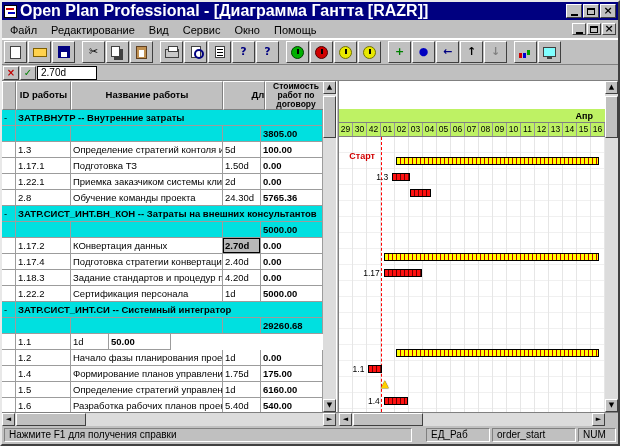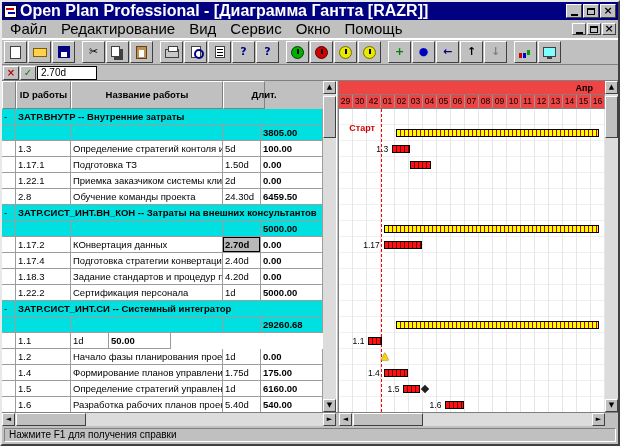--- a/index.html
+++ b/index.html
@@ -18,21 +18,21 @@
   .title-text { color:#fff; font-size:16px; font-weight:bold; flex:1; white-space:nowrap; overflow:hidden; }
   .ctl { width:16px; height:14px; background:#c0c0c0; border:1px solid; border-color:#fff #404040 #404040 #fff;
          display:inline-flex; align-items:center; justify-content:center; margin-left:1px; color:#000; }
   .ctl-s { width:14px; height:12px; }
   .g-min { width:7px; height:2px; background:#000; margin-top:7px; }
   .g-max { width:8px; height:7px; border:1px solid #000; border-top-width:2px; }
   .g-close { font-size:11px; font-weight:bold; line-height:10px; font-family:"DejaVu Sans",sans-serif;}
 
   
   .menubar { flex:0 0 18px; display:flex; align-items:center; padding-left:1px; border-bottom:1px solid #fff; }
-  .menu-item { font-size:15px; padding:2px 7px; color:#000; }
+  .menu-item { font-size:11px; padding:2px 7px; color:#000; }
   .mdi-ctrls { margin-left:auto; display:flex; padding-right:2px; }
 
   
   .toolbar { flex:0 0 26px; display:flex; align-items:center; padding:0 2px;
              border-top:1px solid #fff; border-bottom:1px solid #808080; }
   .tb-btn { width:23px; height:22px; flex:0 0 23px; border:1px solid; border-color:#fff #404040 #404040 #fff;
             background:#c0c0c0; display:flex; align-items:center; justify-content:center; margin-right:1px; }
   .tb-sep { width:6px; flex:0 0 6px; }
   .tbi { position:relative; display:block; }
   .tbi-text { font-size:11px; line-height:14px; font-weight:bold; text-align:center;
@@ -92,21 +92,21 @@
   
   .vscroll { flex:0 0 13px; width:13px; display:flex; flex-direction:column; background:#dcdcdc; }
   .sc-btn { flex:0 0 13px; height:13px; background:#c0c0c0; border:1px solid; border-color:#fff #404040 #404040 #fff;
             font-size:7px; line-height:11px; text-align:center; color:#000; font-family:"DejaVu Sans",sans-serif;}
   .sc-track { flex:1; position:relative; }
   .sc-thumb { position:absolute; left:0; right:0; top:2px; height:42px; background:#c0c0c0; border:1px solid; border-color:#fff #404040 #404040 #fff; }
   .splitter { flex:0 0 3px; background:#c0c0c0; border-left:1px solid #fff; border-right:1px solid #808080; }
 
   
   .gantt { flex:0 0 266px; width:266px; display:flex; flex-direction:column; background:#fff; overflow:hidden; }
-  .g-header { flex:0 0 28px; background:#ef4444; border-bottom:1px solid #808080; }
+  .g-header { flex:0 0 28px; background:#bef264; border-bottom:1px solid #808080;margin-top:28px; }
   .g-month { height:14px; position:relative; border-bottom:1px solid #808080; font-size:9px; font-weight:bold; }
   .g-month span { position:absolute; right:12px; top:2px; }
   .g-days { height:13px; display:flex; }
   .g-day { flex:0 0 14px; width:14px; font-size:8.5px; text-align:center; line-height:13px; border-right:1px solid #989898; }
   .g-body { flex:1; position:relative; overflow:hidden;
             background: repeating-linear-gradient(90deg, transparent 0 13px, #e6e6e6 13px 14px),
                         repeating-linear-gradient(180deg, transparent 0 15px, #f0f0f0 15px 16px), #fff; }
   .start-line { position:absolute; top:0; bottom:0; width:0; border-left:1px dashed #ff0000; }
   .start-label { position:absolute; color:#d00000; font-size:9px; font-weight:bold; transform:translateX(-100%); padding-right:4px; white-space:nowrap; }
   .bar { position:absolute; height:8px; border:1px solid #000; }
@@ -244,20 +244,21 @@
   </div>
 
   <div class="main">
 
     <div class="table-grid">
       <div class="t-header">
         <div class="th w-exp"></div>
         <div class="th w-id">ID работы</div>
         <div class="th w-name">Название работы</div>
         <div class="th w-dur">Длит.</div>
+        <div class="th w-cost th-cost">Стоимость работ по договору</div>
       </div>
       <div class="t-rows" id="t-rows">
           <div class="t-row row-section">
             <div class="td w-exp">-</div>
             <div class="td w-span cell-section">ЗАТР.ВНУТР -- Внутренние затраты</div>
           </div>
           <div class="t-row row-total">
             <div class="td w-exp"></div>
             <div class="td w-id"></div>
             <div class="td w-name"></div>
@@ -283,21 +284,21 @@
             <div class="td w-id">1.22.1</div>
             <div class="td w-name">Приемка заказчиком системы клиент</div>
             <div class="td w-dur">2d</div>
             <div class="td w-cost cell-cost">0.00</div>
           </div>
           <div class="t-row row-task">
             <div class="td w-exp"></div>
             <div class="td w-id">2.8</div>
             <div class="td w-name">Обучение команды проекта</div>
             <div class="td w-dur">24.30d</div>
-            <div class="td w-cost cell-cost">6459.50</div>
+            <div class="td w-cost cell-cost">5765.36</div>
           </div>
           <div class="t-row row-section">
             <div class="td w-exp">-</div>
             <div class="td w-span cell-section">ЗАТР.СИСТ_ИНТ.ВН_КОН -- Затраты на внешних консультантов</div>
           </div>
           <div class="t-row row-total">
             <div class="td w-exp"></div>
             <div class="td w-id"></div>
             <div class="td w-name"></div>
             <div class="td w-dur"></div>
@@ -464,15 +465,20 @@
       <div class="hs-track">
           <div class="hs-thumb"></div>
         </div>
       <div class="hs-btn">►</div>
     </div>
     <div class="hs-corner"></div>
   </div>
 
   <div class="statusbar">
     <div class="sb-panel sb-msg">Нажмите F1 для получения справки</div>
+    <span id="sb-panels" style="display:flex;gap:2px;">
+        <div class="sb-panel sb-units">ЕД_Раб</div>
+        <div class="sb-panel sb-sort">order_start</div>
+        <div class="sb-panel sb-num">NUM</div>
+      </span>
   </div>
 
 </div>
 
 </body></html>

